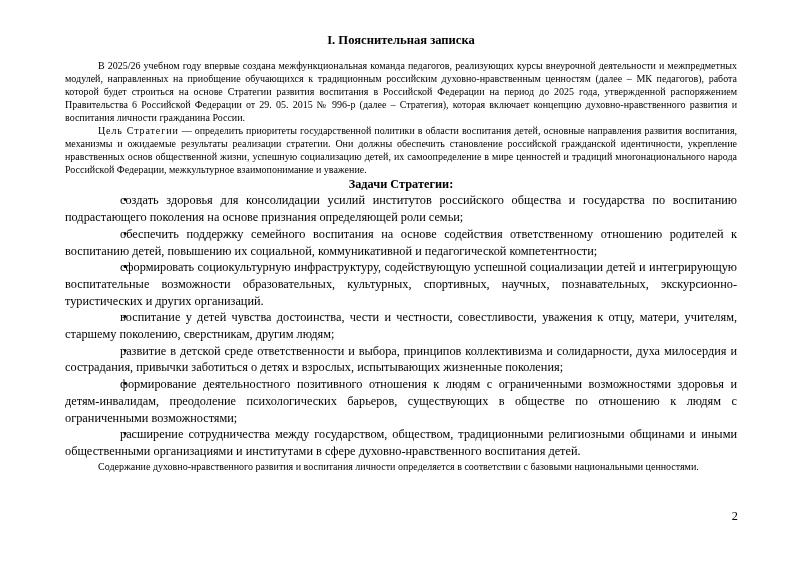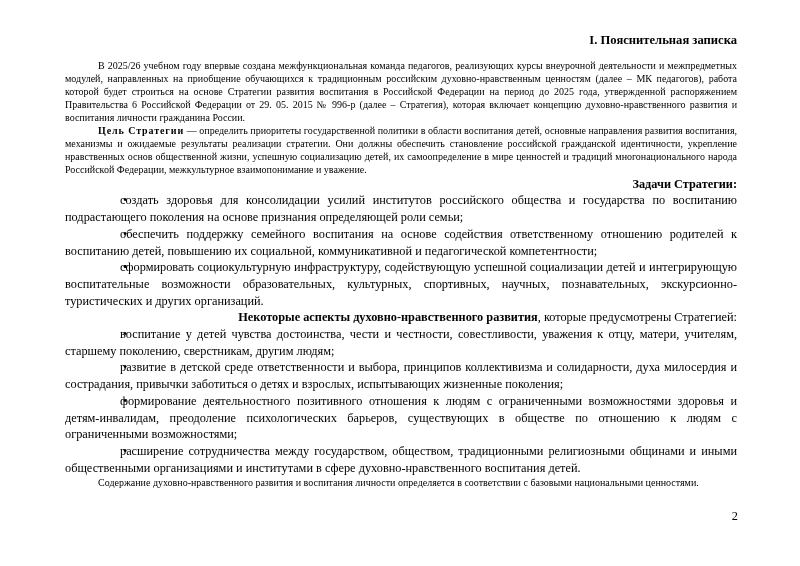--- a/index.html
+++ b/index.html
@@ -16,46 +16,46 @@
     font-family: "Liberation Serif", "DejaVu Serif", serif;
     color: #000000;
   }
   .content {
     position: absolute;
     left: 65px;
     top: 32px;
     width: 672px;
   }
   .doc-title {
-    text-align: right;
+    text-align: center;
     font-weight: bold;
     font-size: 12.6px;
     line-height: 16.7px;
     margin: 0 0 10px 0;
   }
   .para {
     font-size: 10px;
     line-height: 13px;
     text-align: justify;
     text-indent: 33px;
     margin: 0;
     hyphens: none;
   }
   .section-head {
     font-size: 12.3px;
     line-height: 16.7px;
-    text-align: right;
+    text-align: center;
     margin: 0;
     text-indent: 0;
   }
   .bold {
     font-weight: bold;
   }
   .bold-spaced {
-    font-weight: bold;
+    font-weight: normal;
     letter-spacing: 0.9px;
     margin-top: 22px;
   }
   .bullet-list {
     list-style: none;
     margin: 0;
     padding: 0;
   }
   .bullet-item {
     position: relative;
@@ -97,21 +97,20 @@
 
     <p class="section-head bold">Задачи Стратегии:</p>
 
     <ul class="bullet-list">
       <li class="bullet-item"><span class="dot">•</span><span>создать здоровья для консолидации усилий институтов российского общества и государства по воспитанию подрастающего поколения на основе признания определяющей роли семьи;</span></li>
       <li class="bullet-item"><span class="dot">•</span><span>обеспечить поддержку семейного воспитания на основе содействия ответственному отношению родителей к воспитанию детей, повышению их социальной, коммуникативной и педагогической компетентности;</span></li>
       <li class="bullet-item"><span class="dot">•</span></li>
       <li class="bullet-item"><span class="dot">•</span><span>сформировать социокультурную инфраструктуру, содействующую успешной социализации детей и интегрирующую воспитательные возможности образовательных, культурных, спортивных, научных, познавательных, экскурсионно-туристических и других организаций.</span></li>
     </ul>
 
-    <p class="section-head"><span class="bold">Некоторые аспекты духовно-нравственного развития</span><span>, которые предусмотрены Стратегией:</span></p>
 
     <ul class="bullet-list">
       <li class="bullet-item"><span class="dot">•</span><span>воспитание у детей чувства достоинства, чести и честности, совестливости, уважения к отцу, матери, учителям, старшему поколению, сверстникам, другим людям;</span></li>
       <li class="bullet-item"><span class="dot">•</span><span>развитие в детской среде ответственности и выбора, принципов коллективизма и солидарности, духа милосердия и сострадания, привычки заботиться о детях и взрослых, испытывающих жизненные поколения;</span></li>
       <li class="bullet-item"><span class="dot">•</span><span>формирование деятельностного позитивного отношения к людям с ограниченными возможностями здоровья и детям-инвалидам, преодоление психологических барьеров, существующих в обществе по отношению к людям с ограниченными возможностями;</span></li>
       <li class="bullet-item"><span class="dot">•</span><span>расширение сотрудничества между государством, обществом, традиционными религиозными общинами и иными общественными организациями и институтами в сфере духовно-нравственного воспитания детей.</span></li>
     </ul>
 
     <p class="para">Содержание духовно-нравственного развития и воспитания личности определяется в соответствии с базовыми национальными ценностями.</p>
 

